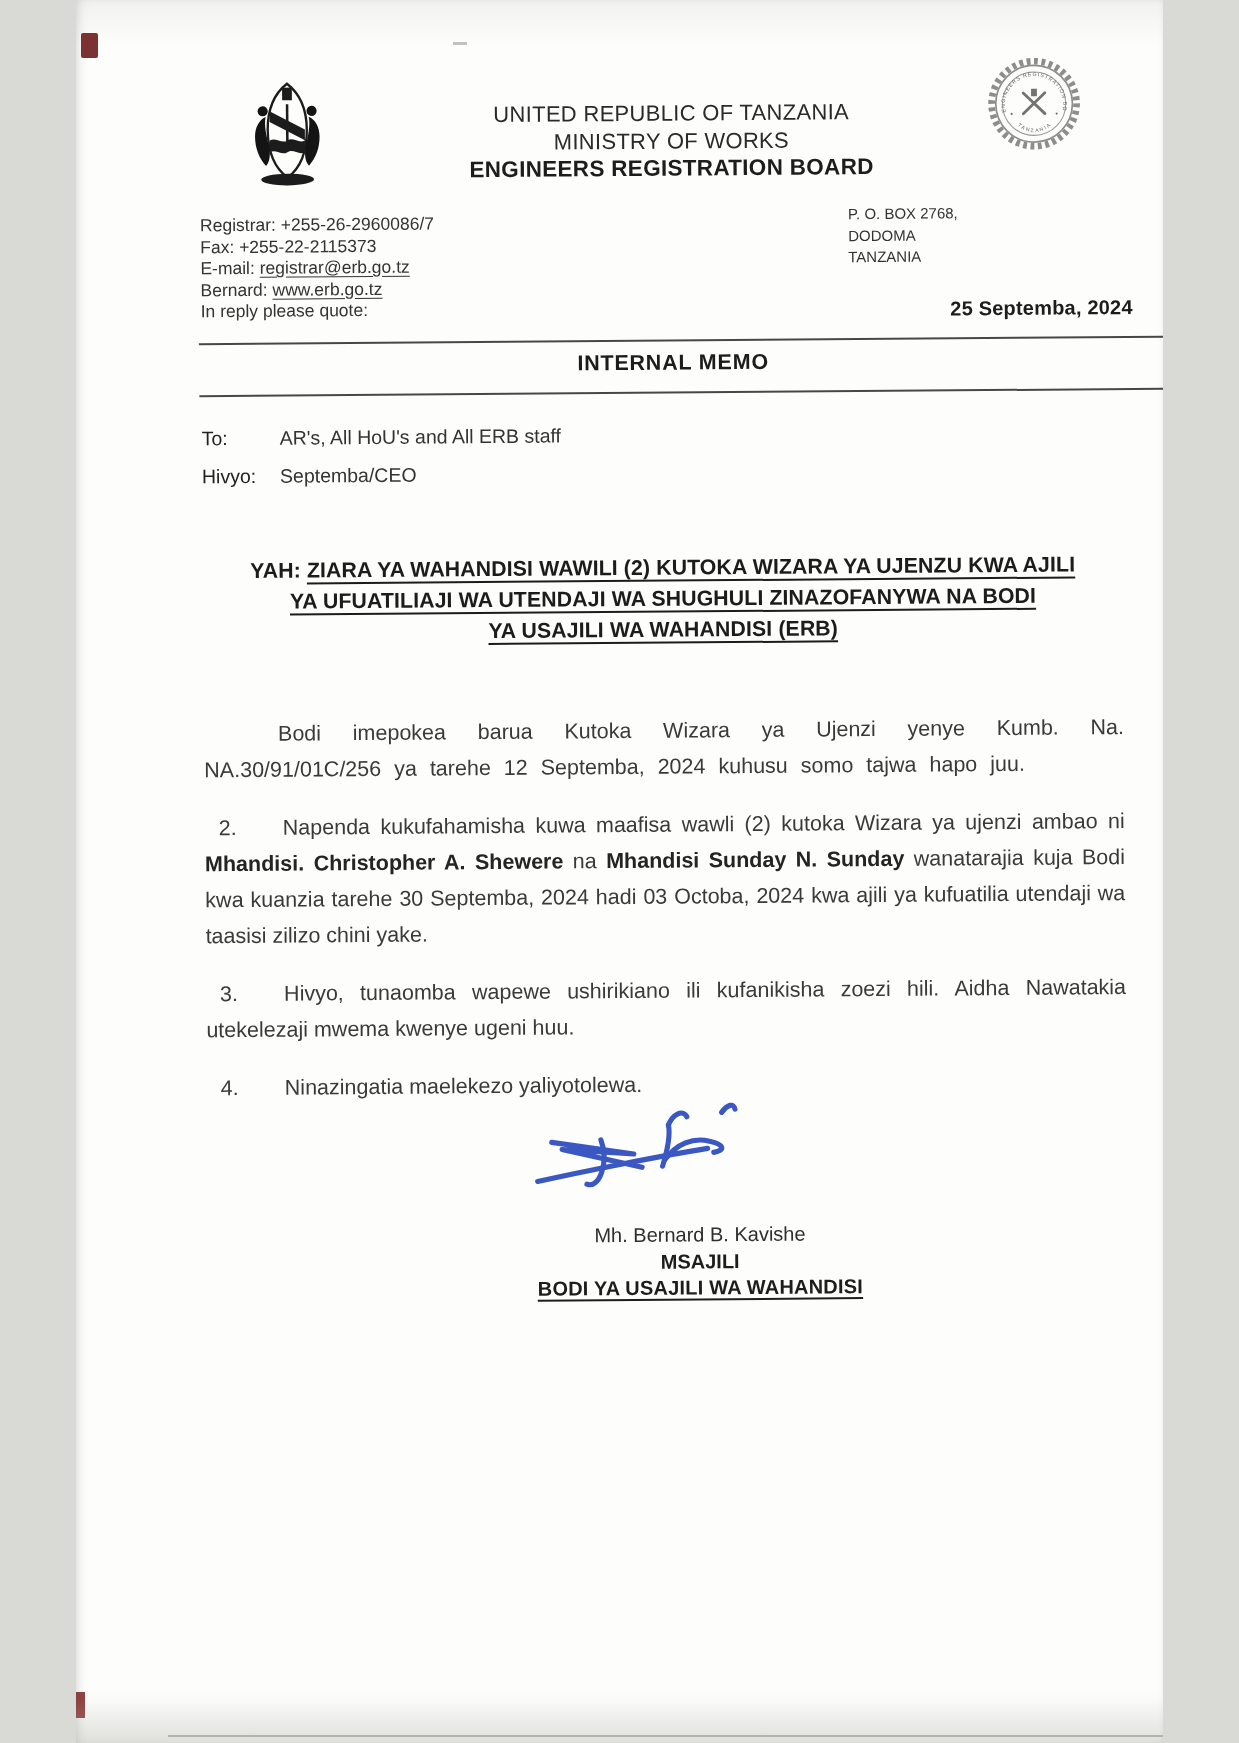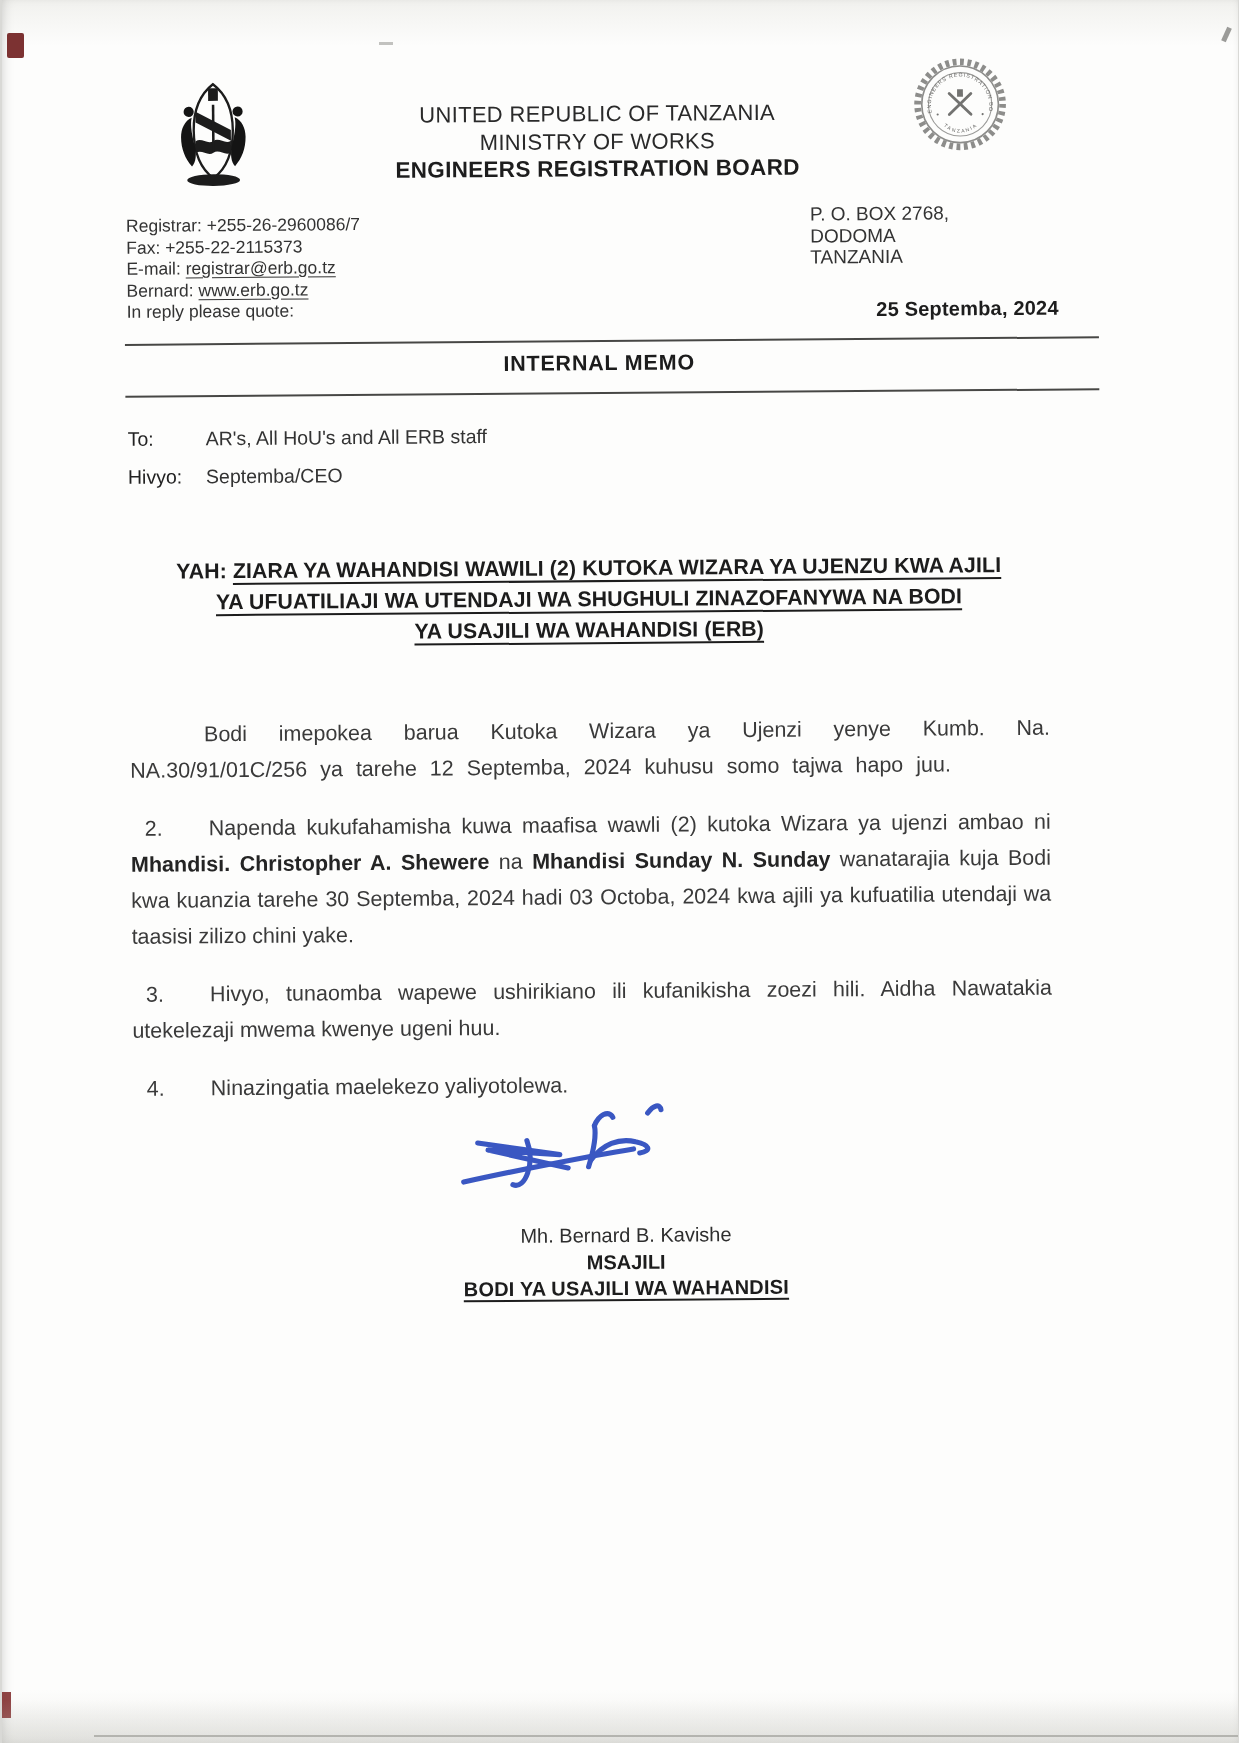--- a/index.html
+++ b/index.html
@@ -1,34 +1,34 @@
 <!DOCTYPE html>
 <html><head>
 <meta charset="utf-8">
 <style>
   html,body { margin:0; padding:0; background:#d9d9d6; }
   .page {
-    position:relative; width:1236px; height:1743px; margin:0 auto;
+    position:relative; width:1087px; height:1743px; margin:0 auto;
     background:linear-gradient(180deg,#f1f1ee 0px,#fdfdfc 46px,#fdfdfc 1690px,#efefec 1743px);
     overflow:hidden; font-family:"Liberation Sans", sans-serif; color:#383838;
     box-shadow:inset 6px 0 14px -8px rgba(0,0,0,.25), inset -4px 0 10px -8px rgba(0,0,0,.18);
   }
   .content { position:absolute; inset:0; transform:rotate(-0.45deg); transform-origin:50% 42%; }
 
   
   .emblem { position:absolute; left:172px; top:76px; width:88px; height:108px; }
   .hdr { position:absolute; left:250px; top:100px; width:700px; text-align:center; color:#2a2a2a; }
   .hdr .l { font-size:22px; line-height:27.5px; letter-spacing:.3px; }
   .hdr .l.b { font-weight:bold; font-size:22.5px; color:#1d1d1d; }
   .seal { position:absolute; left:913px; top:54px; width:100px; height:106px; }
 
   .contact { position:absolute; left:128px; top:212px; font-size:17.5px; line-height:21.5px; color:#333; }
   .contact .lab { display:inline; }
   .ulink { text-decoration:underline; text-underline-offset:3px; }
-  .addr { position:absolute; left:812px; top:205px; font-size:19px; line-height:21.5px; color:#333; }
+  .addr { position:absolute; left:776px; top:205px; font-size:15px; line-height:21.5px; color:#333; }
 
   .dateline { position:absolute; left:740px; top:300px; width:320px; text-align:right;
               font-weight:bold; font-size:20px; color:#1d1d1d; letter-spacing:.2px; }
 
   .rule { position:absolute; left:126px; width:974px; height:2.4px; background:#474745; }
   .rule.r1 { top:340px; }
   .rule.r2 { top:392px; height:2.2px; }
   .memo-title { position:absolute; left:250px; top:351px; width:700px; text-align:center;
                 font-weight:bold; font-size:21.5px; letter-spacing:.8px; color:#1c1c1c; }
 

